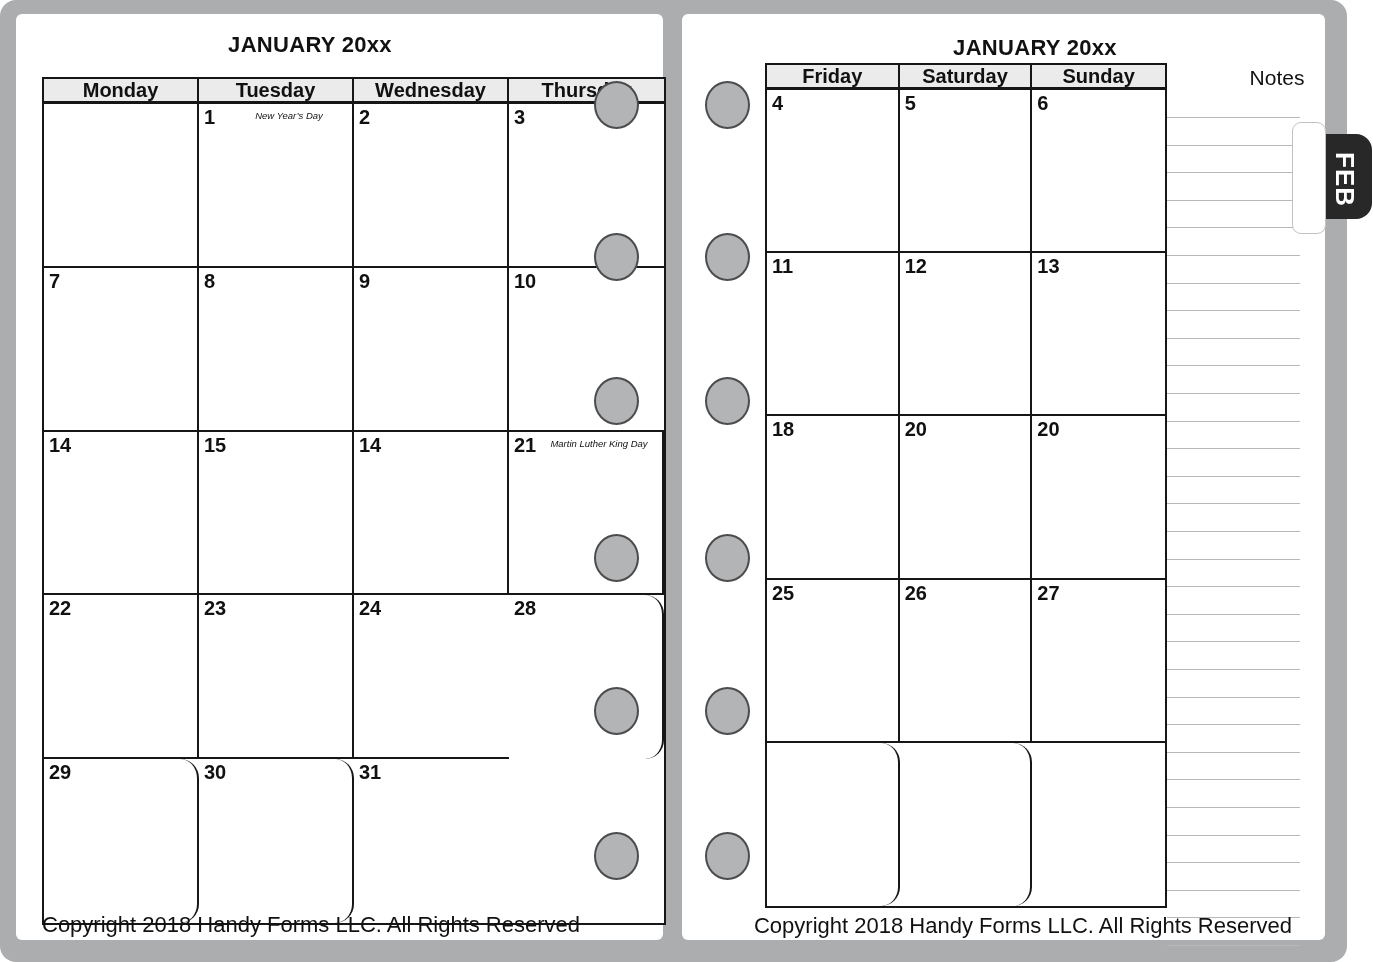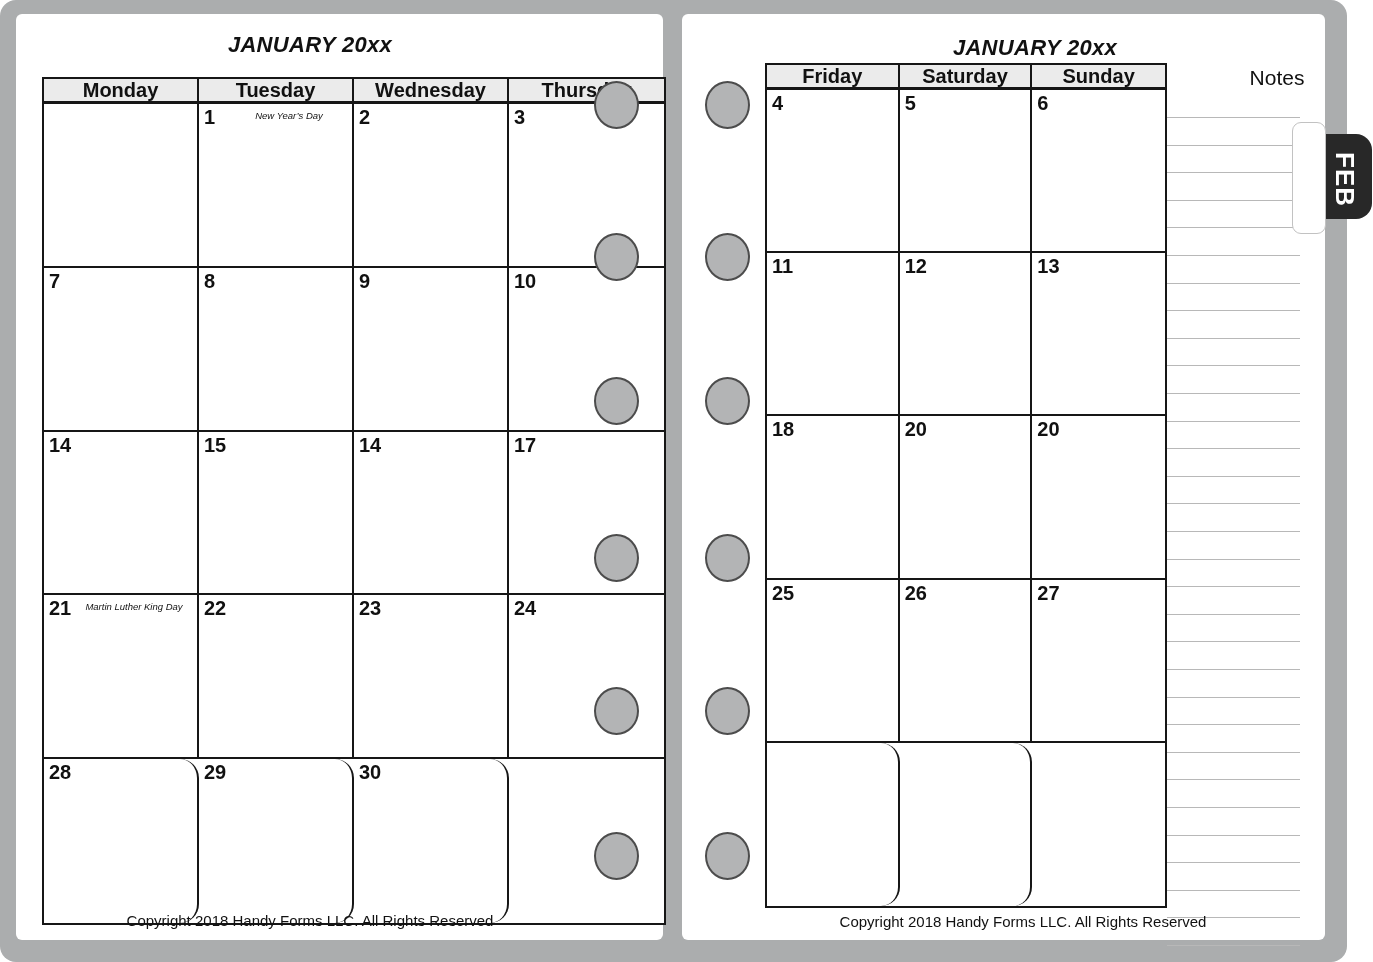--- a/index.html
+++ b/index.html
@@ -4,36 +4,36 @@
 <style>
   html,body{margin:0;padding:0;background:#fff;}
   .canvas{position:relative;width:1373px;height:962px;background:#fff;overflow:hidden;
           font-family:"Liberation Sans","DejaVu Sans",sans-serif;color:#111;}
   .frame{position:absolute;left:0;top:0;width:1347px;height:962px;background:#abadae;border-radius:16px;}
   .page{position:absolute;top:14px;height:926px;background:#fff;border-radius:6px;}
   .page-left{left:16px;width:647px;}
   .page-right{left:682px;width:643px;}
   .hole{position:absolute;width:45px;height:48px;border-radius:50%;background:#b3b4b5;
         border:2px solid #4c4c4c;box-sizing:border-box;z-index:2;}
-  .ptitle{position:absolute;font-weight:700;font-size:22px;text-align:center;white-space:nowrap;letter-spacing:.3px;font-style:italic;}
+  .ptitle{position:absolute;font-weight:700;font-size:22px;text-align:center;white-space:nowrap;letter-spacing:.3px;}
   .cal{position:absolute;display:grid;border:2px solid #161616;box-sizing:border-box;background:#fff;}
   .cal-left{left:26px;top:46px;width:624px;height:848px;
             grid-template-columns:repeat(4,1fr);grid-template-rows:25px repeat(5,1fr);margin-top:17px;}
   .cal-right{left:83px;top:49px;width:402px;height:845px;
              grid-template-columns:repeat(3,1fr);grid-template-rows:25px repeat(5,1fr);}
   .hc{background:#ebebeb;border-right:2px solid #161616;border-bottom:3px solid #161616;
       font-weight:700;font-size:20px;text-align:center;line-height:22px;overflow:hidden;}
   .hc.cl{border-right:none;}
   .dc{position:relative;border-right:2px solid #161616;border-bottom:2px solid #161616;background:#fff;}
   .dc.cl{border-right:none;}
   .dc.rl{border-bottom:none;border-radius:19px;}
   .dnum{position:absolute;top:2px;left:5px;font-weight:700;font-size:20px;}
   .holiday{position:absolute;top:6px;left:30px;right:3px;font-size:9.5px;font-style:italic;
            text-align:center;line-height:1.2;}
-  .copyright{position:absolute;font-size:15px;text-align:center;white-space:nowrap;}
+  .copyright{position:absolute;font-size:22px;text-align:center;white-space:nowrap;}
   .copy-left{left:26px;top:898px;width:536px;}
   .copy-right{left:41px;top:899px;width:600px;}
   .title-left{left:26px;top:18px;width:536px;}
   .title-right{left:83px;top:21px;width:540px;}
   .notes-label{position:absolute;left:483px;top:52px;width:160px;font-size:21px;text-align:center;margin-left:32px;}
   .notes-lines{position:absolute;left:485px;top:103px;width:133px;height:834px;
                background:repeating-linear-gradient(to bottom,#b8b8b8 0 1px,transparent 1px 27.6px);}
   .page-tab{position:absolute;left:1292px;top:122px;width:34px;height:112px;background:#fff;
             border:1px solid #c2c2c2;border-radius:9px;box-sizing:border-box;z-index:4;}
   .feb-tab{position:absolute;left:1317px;top:134px;width:55px;height:85px;background:#282828;
@@ -95,24 +95,20 @@
           <span class="holiday"></span>
         </div>
       <div class="dc">
           <span class="dnum">15</span>
           <span class="holiday"></span>
         </div>
       <div class="dc">
           <span class="dnum">14</span>
           <span class="holiday"></span>
         </div>
-      <div class="dc cl">
-          <span class="dnum">17</span>
-          <span class="holiday"></span>
-        </div>
 
       <div class="dc">
           <span class="dnum">21</span>
           <span class="holiday">Martin Luther King Day</span>
         </div>
       <div class="dc">
           <span class="dnum">22</span>
           <span class="holiday"></span>
         </div>
       <div class="dc">
@@ -127,20 +123,24 @@
       <div class="dc rl">
           <span class="dnum">28</span>
           <span class="holiday"></span>
         </div>
       <div class="dc rl">
           <span class="dnum">29</span>
           <span class="holiday"></span>
         </div>
       <div class="dc rl">
           <span class="dnum">30</span>
+          <span class="holiday"></span>
+        </div>
+      <div class="dc cl rl">
+          <span class="dnum">31</span>
           <span class="holiday"></span>
         </div>
     </div>
 
     <div class="copyright copy-left">Copyright 2018 Handy Forms LLC. All Rights Reserved</div>
   </div>
 
   <div class="page page-right">
     <div class="ptitle title-right">JANUARY 20xx</div>
     <div class="notes-label">Notes</div>

